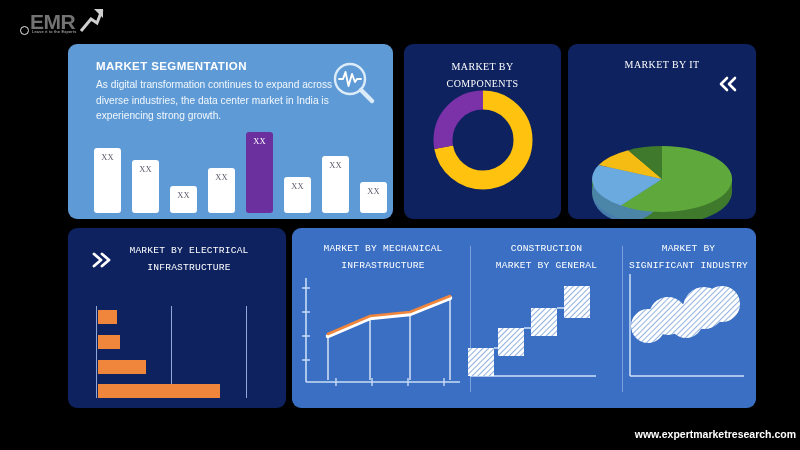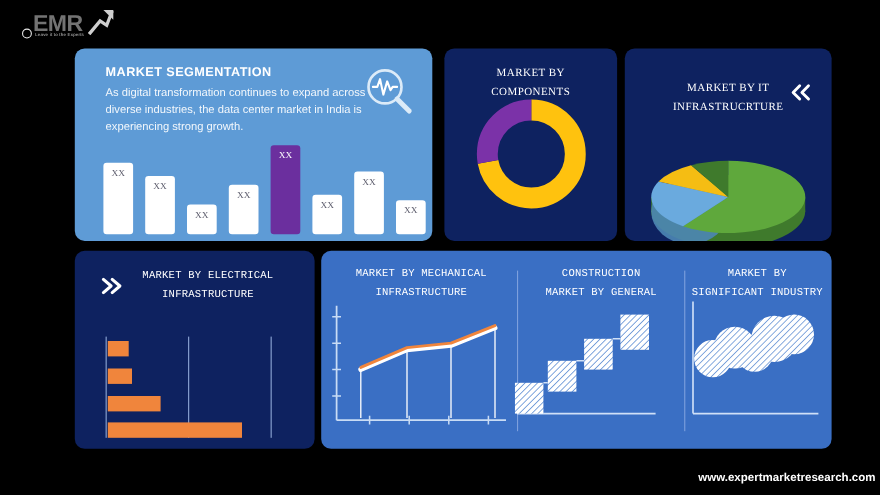--- a/index.html
+++ b/index.html
@@ -60,21 +60,21 @@
   #donut-card { left: 404px; top: 44px; width: 157px; height: 175px; }
   
   #pie-card   { left: 568px; top: 44px; width: 188px; height: 175px; }
 
   .card-title {
     position: absolute; left: 0; right: 0; top: 14px;
     text-align: center; color: #ffffff;
     font-size: 10px; letter-spacing: .4px; line-height: 17px;
     font-family: "Liberation Serif", serif;
   }
-  .card-title.t2 { top: 28px; }
+  .card-title.t2 { top: 12px; }
 
   .donut-wrap { position: absolute; left: 50%; top: 96px; transform: translate(-50%,-50%); }
   .pie-wrap   { position: absolute; left: 50%; top: 142px; transform: translate(-50%,-50%); }
 
   
   #elec-card  { left: 68px;  top: 228px; width: 218px; height: 180px; }
   #wide-card  { left: 292px; top: 228px; width: 464px; height: 180px; }
 
   .sub-title {
     position: absolute; text-align: center; color: #ffffff;
@@ -144,21 +144,20 @@
         <circle cx="54" cy="54" r="40" fill="none" stroke="#ffc20e" stroke-width="19" stroke-dasharray="180.96 70.2" transform="rotate(-90 54 54)"></circle>
 
         <circle cx="54" cy="54" r="40" fill="none" stroke="#7b32a8" stroke-width="19" stroke-dasharray="70.2 180.96" stroke-dashoffset="-180.96" transform="rotate(-90 54 54)"></circle>
       </svg>
     </div>
   </div>
 
   <div class="card card-navy" id="pie-card">
     <div class="card-title t2">
       <div>MARKET BY IT</div>
-      <div>INFRASTRUCRTURE</div>
     </div>
 
     <svg class="chev" style="right:18px; top:32px;" width="20" height="16" viewBox="0 0 20 16">
       <path d="M9 2 L3 8 L9 14" fill="none" stroke="#ffffff" stroke-width="2.6" stroke-linecap="round" stroke-linejoin="round"></path>
       <path d="M17 2 L11 8 L17 14" fill="none" stroke="#ffffff" stroke-width="2.6" stroke-linecap="round" stroke-linejoin="round"></path>
     </svg>
 
     <div class="pie-wrap">
       <svg width="152" height="104" viewBox="0 0 152 104">
         <defs>

